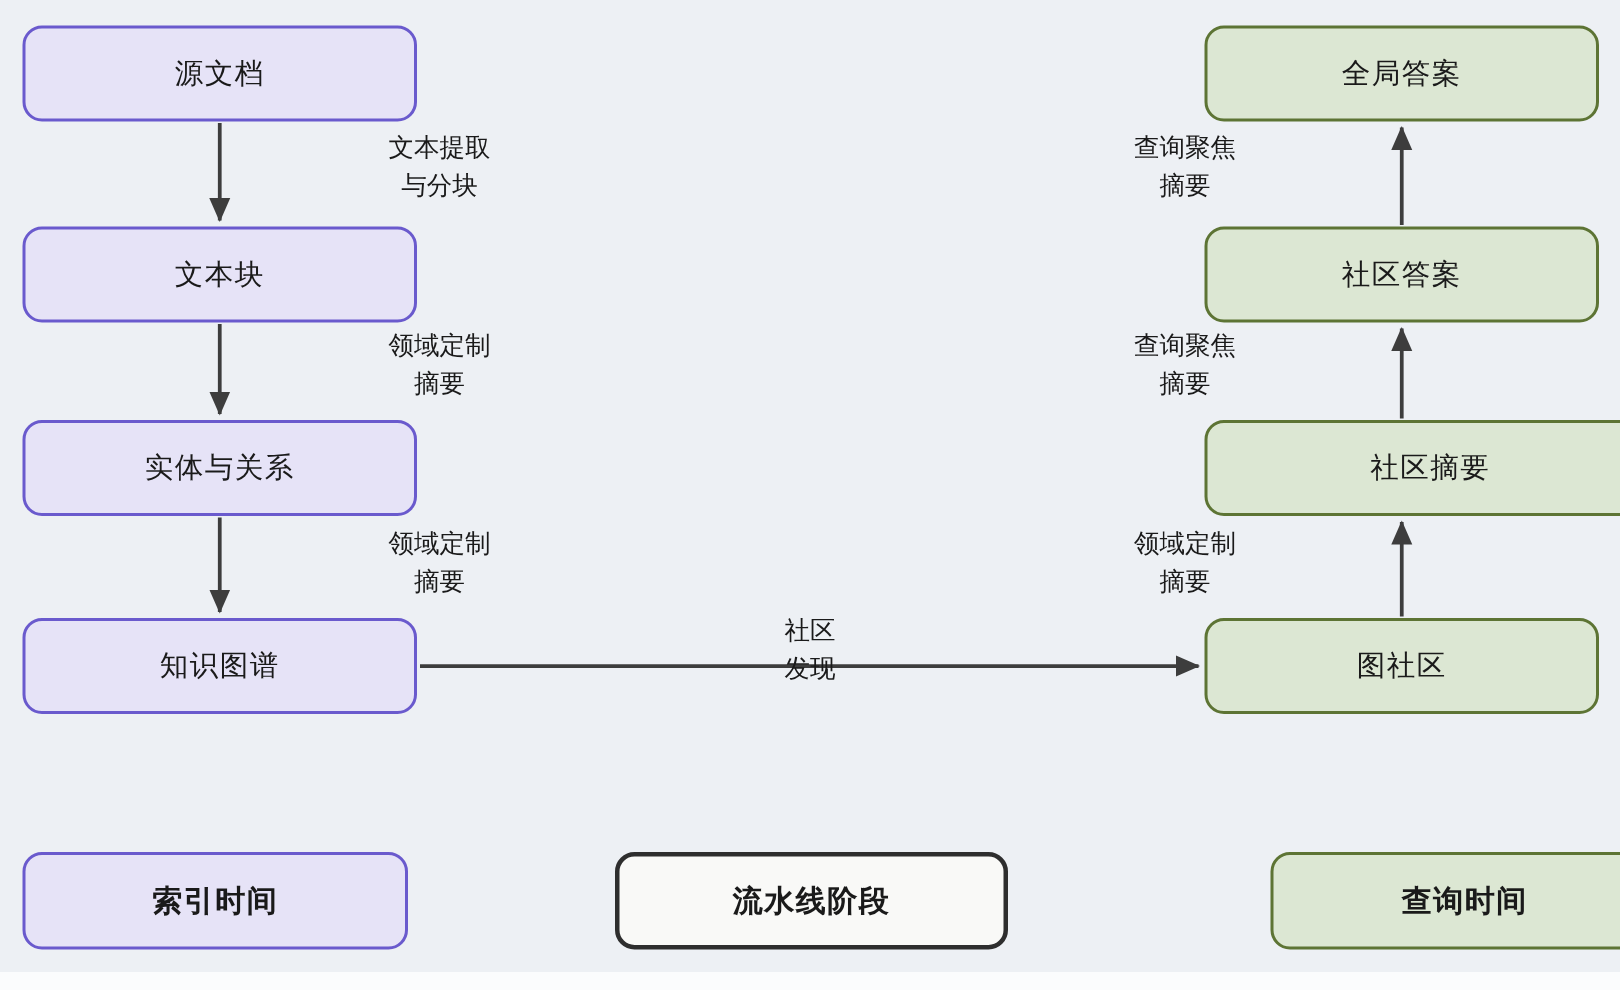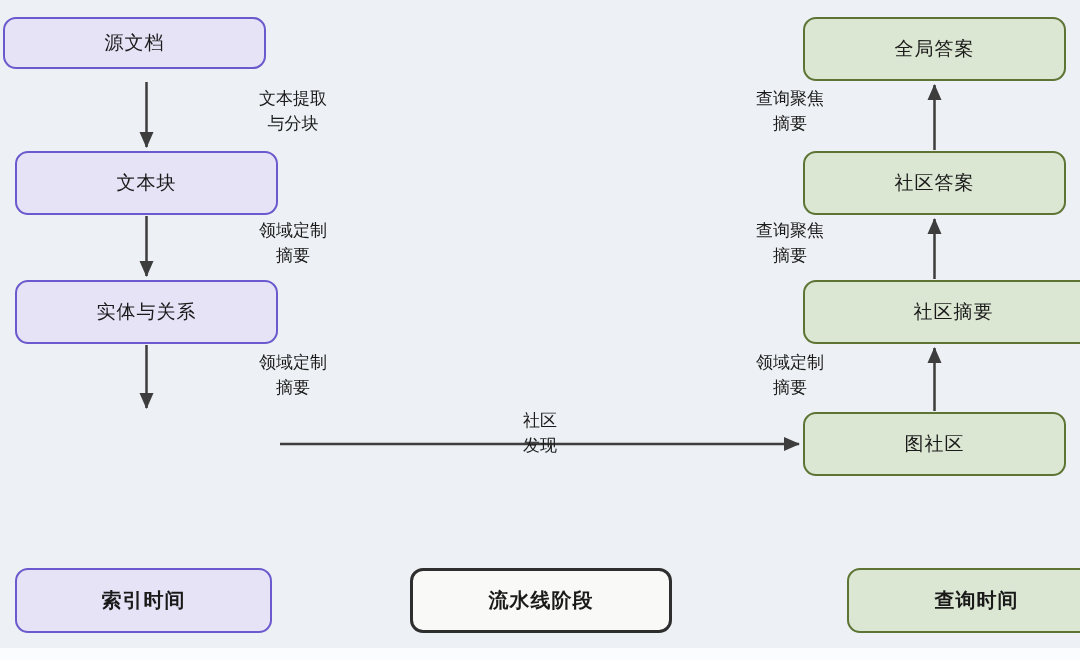--- a/index.html
+++ b/index.html
@@ -84,23 +84,24 @@
     </defs>
     <line x1="146.5" y1="82" x2="146.5" y2="147" marker-end="url(#ah)"></line>
     <line x1="146.5" y1="216" x2="146.5" y2="276" marker-end="url(#ah)"></line>
     <line x1="146.5" y1="345" x2="146.5" y2="408" marker-end="url(#ah)"></line>
     <line x1="280" y1="444" x2="799" y2="444" marker-end="url(#ah)"></line>
     <line x1="934.5" y1="411" x2="934.5" y2="348" marker-end="url(#ah)"></line>
     <line x1="934.5" y1="279" x2="934.5" y2="219" marker-end="url(#ah)"></line>
     <line x1="934.5" y1="150" x2="934.5" y2="85" marker-end="url(#ah)"></line>
   </svg>
 
-  <div class="node purple" style="left:3px;top:17px;width:263px;height:52px">源文档</div>
+  <div class="node purple" style="left:15px;top:17px;width:263px;height:64px">源文档</div>
   <div class="node purple" style="left:15px;top:151px;width:263px;height:64px">文本块</div>
   <div class="node purple" style="left:15px;top:280px;width:263px;height:64px">实体与关系</div>
+  <div class="node purple" style="left:15px;top:412px;width:263px;height:64px">知识图谱</div>
 
   <div class="node green" style="left:803px;top:17px;width:263px;height:64px">全局答案</div>
   <div class="node green" style="left:803px;top:151px;width:263px;height:64px">社区答案</div>
   <div class="node green" style="left:803px;top:280px;width:301px;height:64px">社区摘要</div>
   <div class="node green" style="left:803px;top:412px;width:263px;height:64px">图社区</div>
 
   <div class="edge-label" style="left:230px;top:86px;width:126px">文本提取
 与分块</div>
   <div class="edge-label" style="left:230px;top:218px;width:126px">领域定制
 摘要</div>

